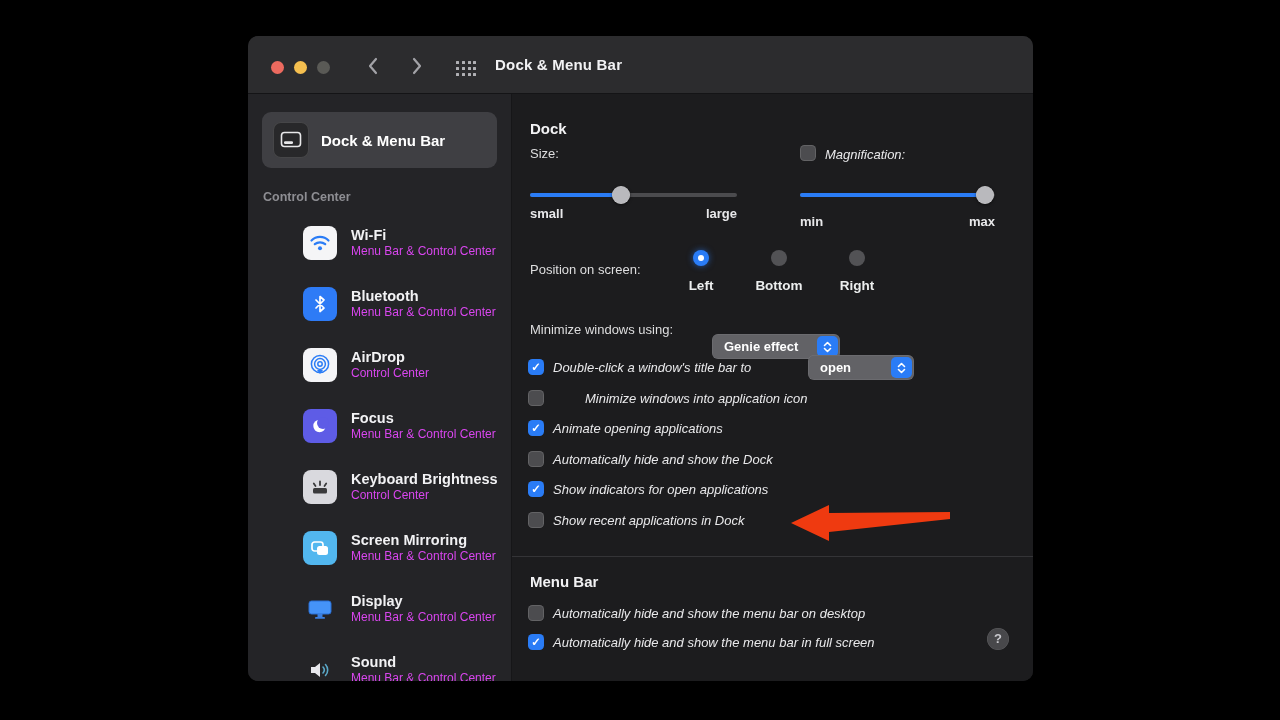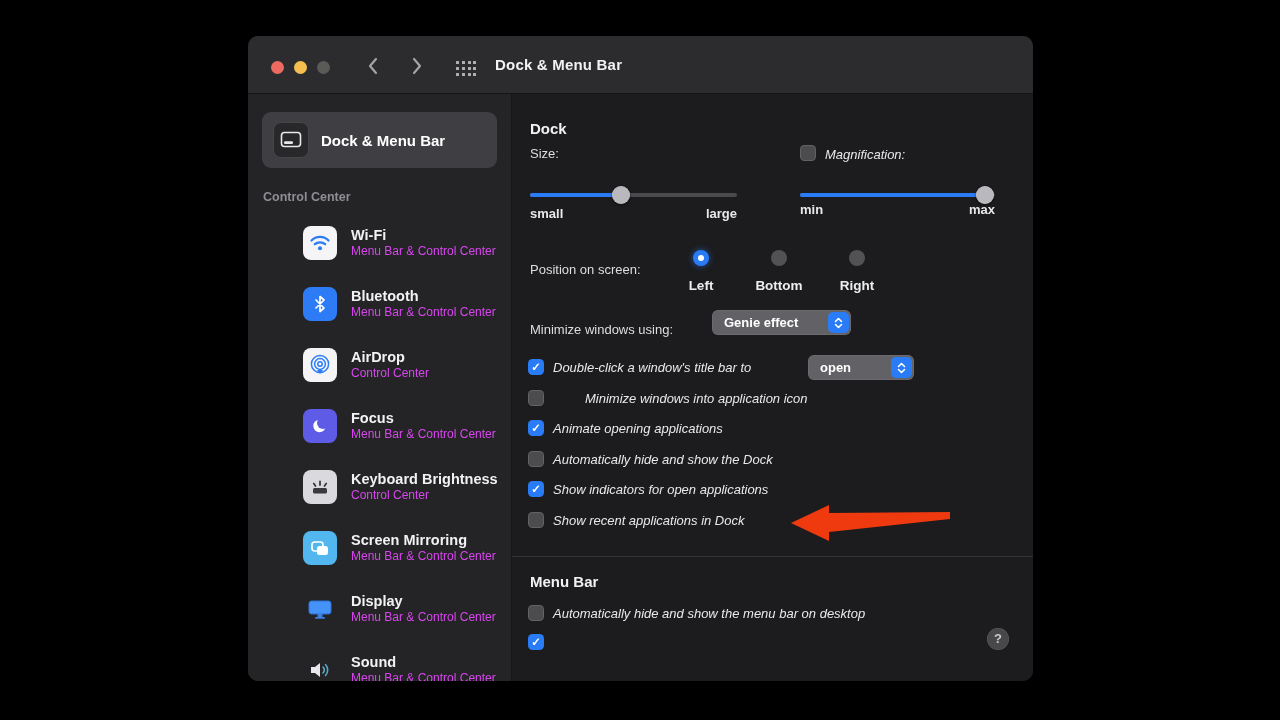--- a/index.html
+++ b/index.html
@@ -284,35 +284,35 @@
           <span>small</span>
           <span>large</span>
         </div>
 
         <div class="cbox" style="left:288px; top:51px;"></div>
         <div class="cb-label" style="left:313px; top:53px;">Magnification:</div>
         <div class="track" style="left:288px; top:99px; width:195px;">
           <div class="fill" style="width: 95%;"></div>
           <div class="knob" style="left: 95%;"></div>
         </div>
-        <div class="slider-labels" style="left:288px; top:108px; width:195px;text-align:right;">
+        <div class="slider-labels" style="left:288px; top:120px; width:195px;text-align:right;">
           <span>min</span>
           <span>max</span>
         </div>
 
         <div class="lab" style="left:18px; top:168px;">Position on screen:</div>
         <div class="radio on" style="left:181px; top:156px;"></div>
         <div class="radio-label" style="left:154px; top:184px;">Left</div>
         <div class="radio" style="left:259px; top:156px;"></div>
         <div class="radio-label" style="left:232px; top:184px;">Bottom</div>
         <div class="radio" style="left:337px; top:156px;"></div>
         <div class="radio-label" style="left:310px; top:184px;">Right</div>
 
         <div class="lab" style="left:18px; top:228px;">Minimize windows using:</div>
-        <div class="popup" style="left:200px; top:216px; width:139px;text-align:right;">
+        <div class="popup" style="left:200px; top:240px; width:128px;text-align:right;">
           <span>Genie effect</span>
           <span class="cap">
             <svg width="9" height="12" viewBox="0 0 9 12">
               <path d="M1.5 4.5 L4.5 1.5 L7.5 4.5" stroke="#fff" stroke-width="1.6" fill="none" stroke-linecap="round" stroke-linejoin="round"></path>
               <path d="M1.5 7.5 L4.5 10.5 L7.5 7.5" stroke="#fff" stroke-width="1.6" fill="none" stroke-linecap="round" stroke-linejoin="round"></path>
             </svg>
           </span>
         </div>
 
         <div class="cbox on" style="left:16px; top:265px;"></div>
@@ -343,20 +343,21 @@
         <div class="cb-label" style="left:41px; top:419px;">Show recent applications in Dock</div>
 
         <div class="divider" style="top:462px;"></div>
 
         <div class="h-section" style="left:18px; top:479px;">Menu Bar</div>
 
         <div class="cbox" style="left:16px; top:511px;"></div>
         <div class="cb-label" style="left:41px; top:512px;">Automatically hide and show the menu bar on desktop</div>
 
         <div class="cbox on" style="left:16px; top:540px;"></div>
+        <div class="cb-label" style="left:41px; top:541px;">Automatically hide and show the menu bar in full screen</div>
 
         <div class="helpbtn" style="left:475px; top:534px;">?</div>
 
       </div>
     </div>
   </div>
 
   <svg class="arrow-svg" width="1280" height="720" viewBox="0 0 1280 720">
     <polygon points="791,523 829,505 829,513 950,512 950,519 829,532 829,541" fill="#ef3a10"></polygon>
   </svg>

